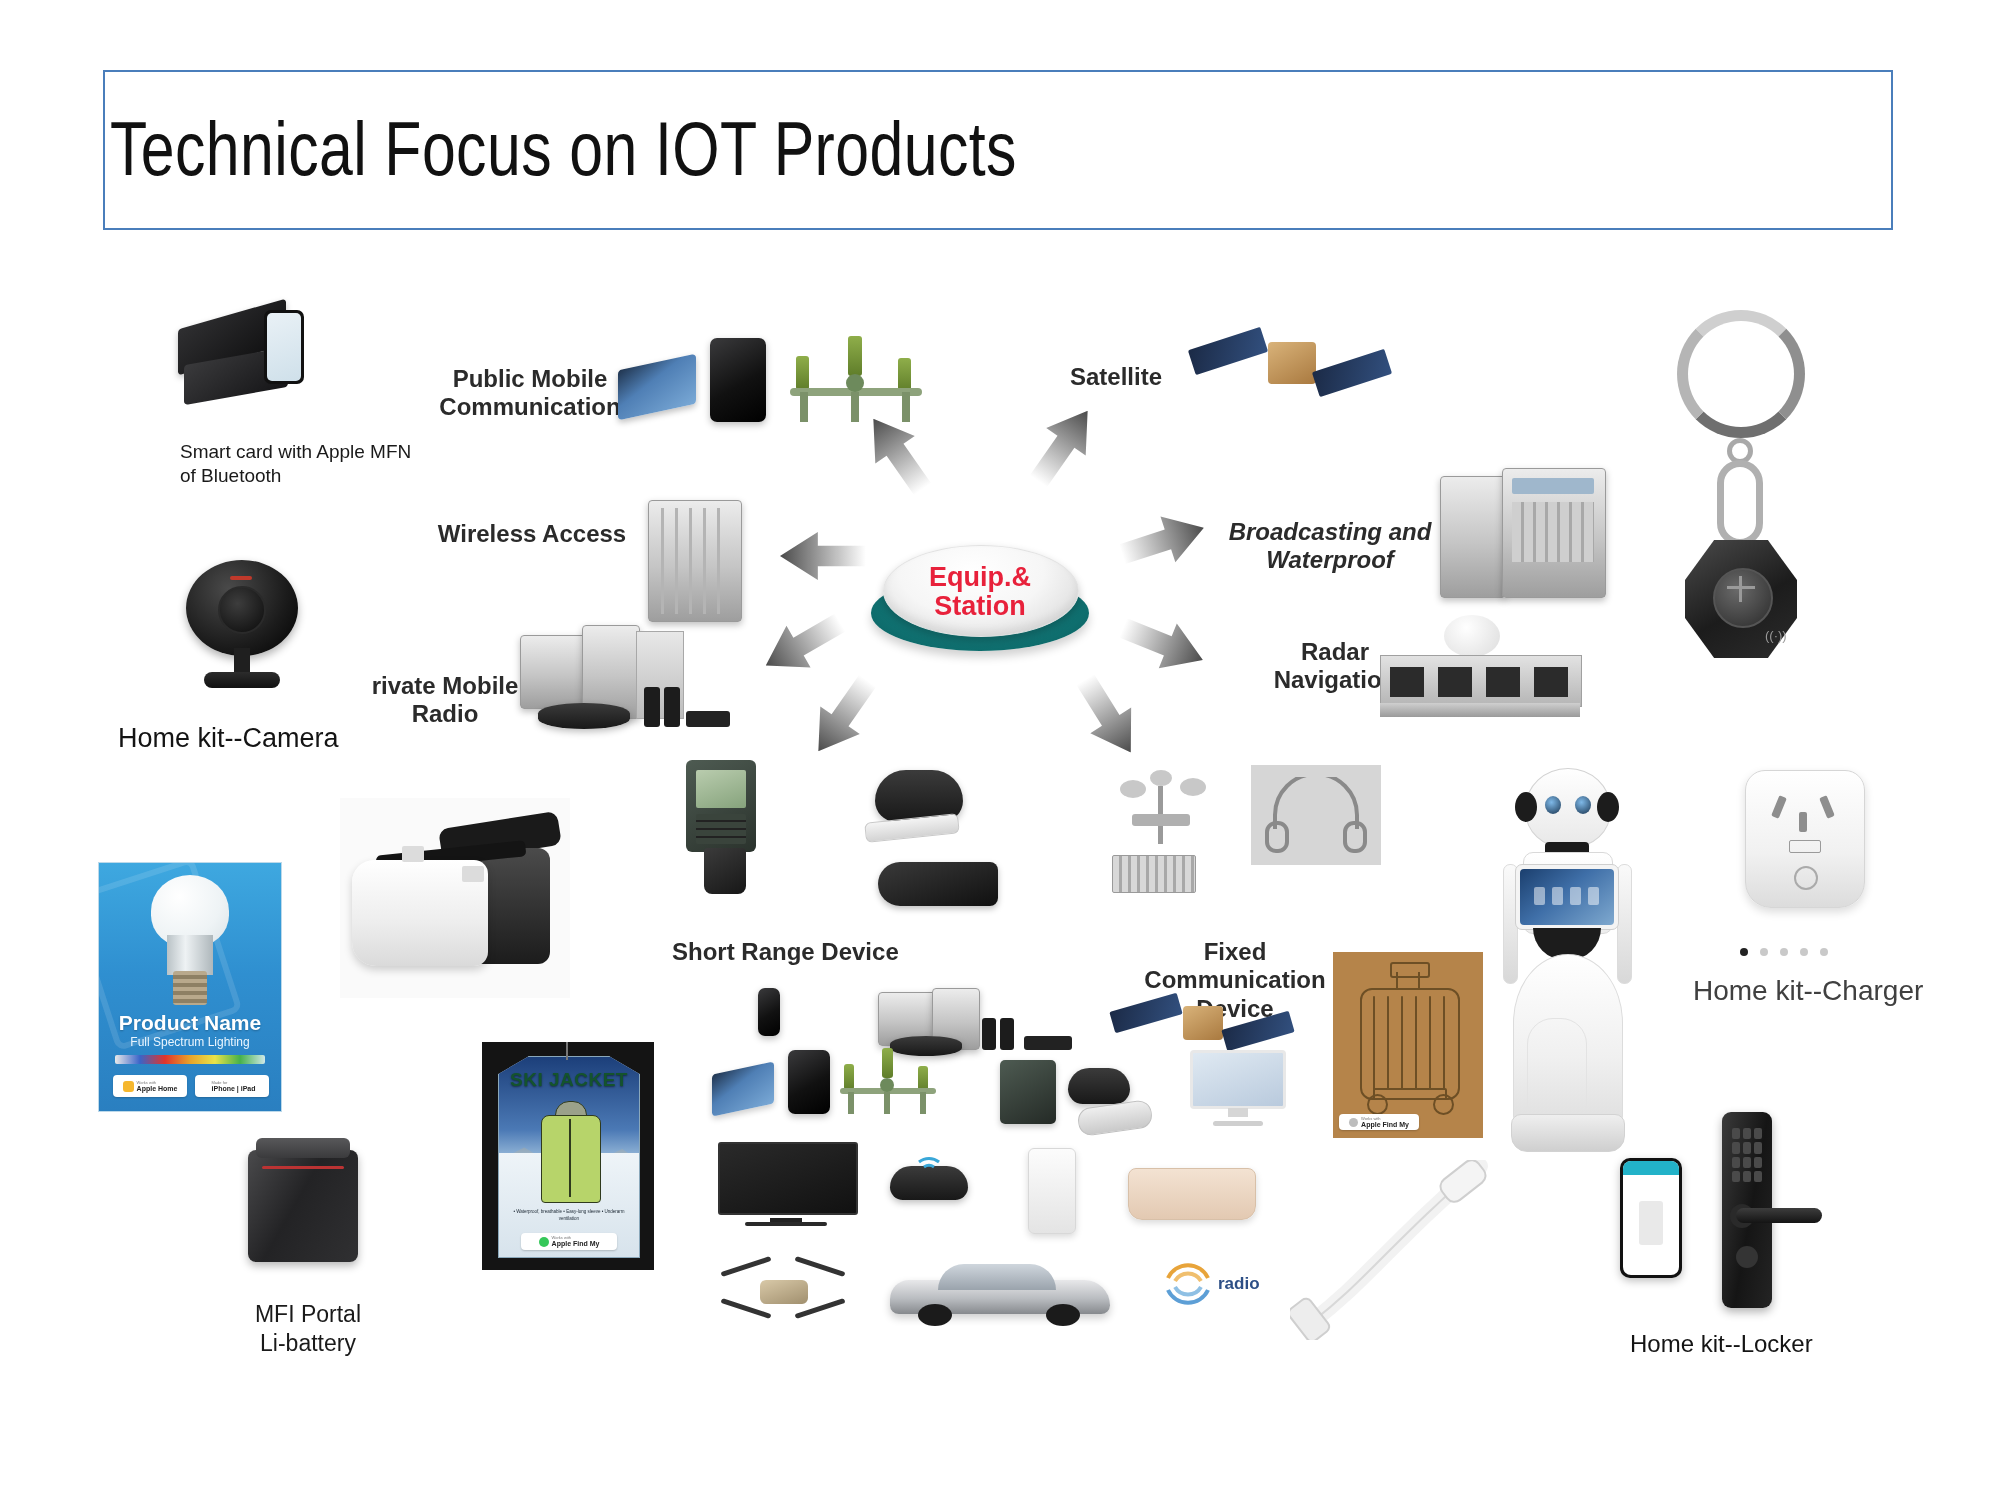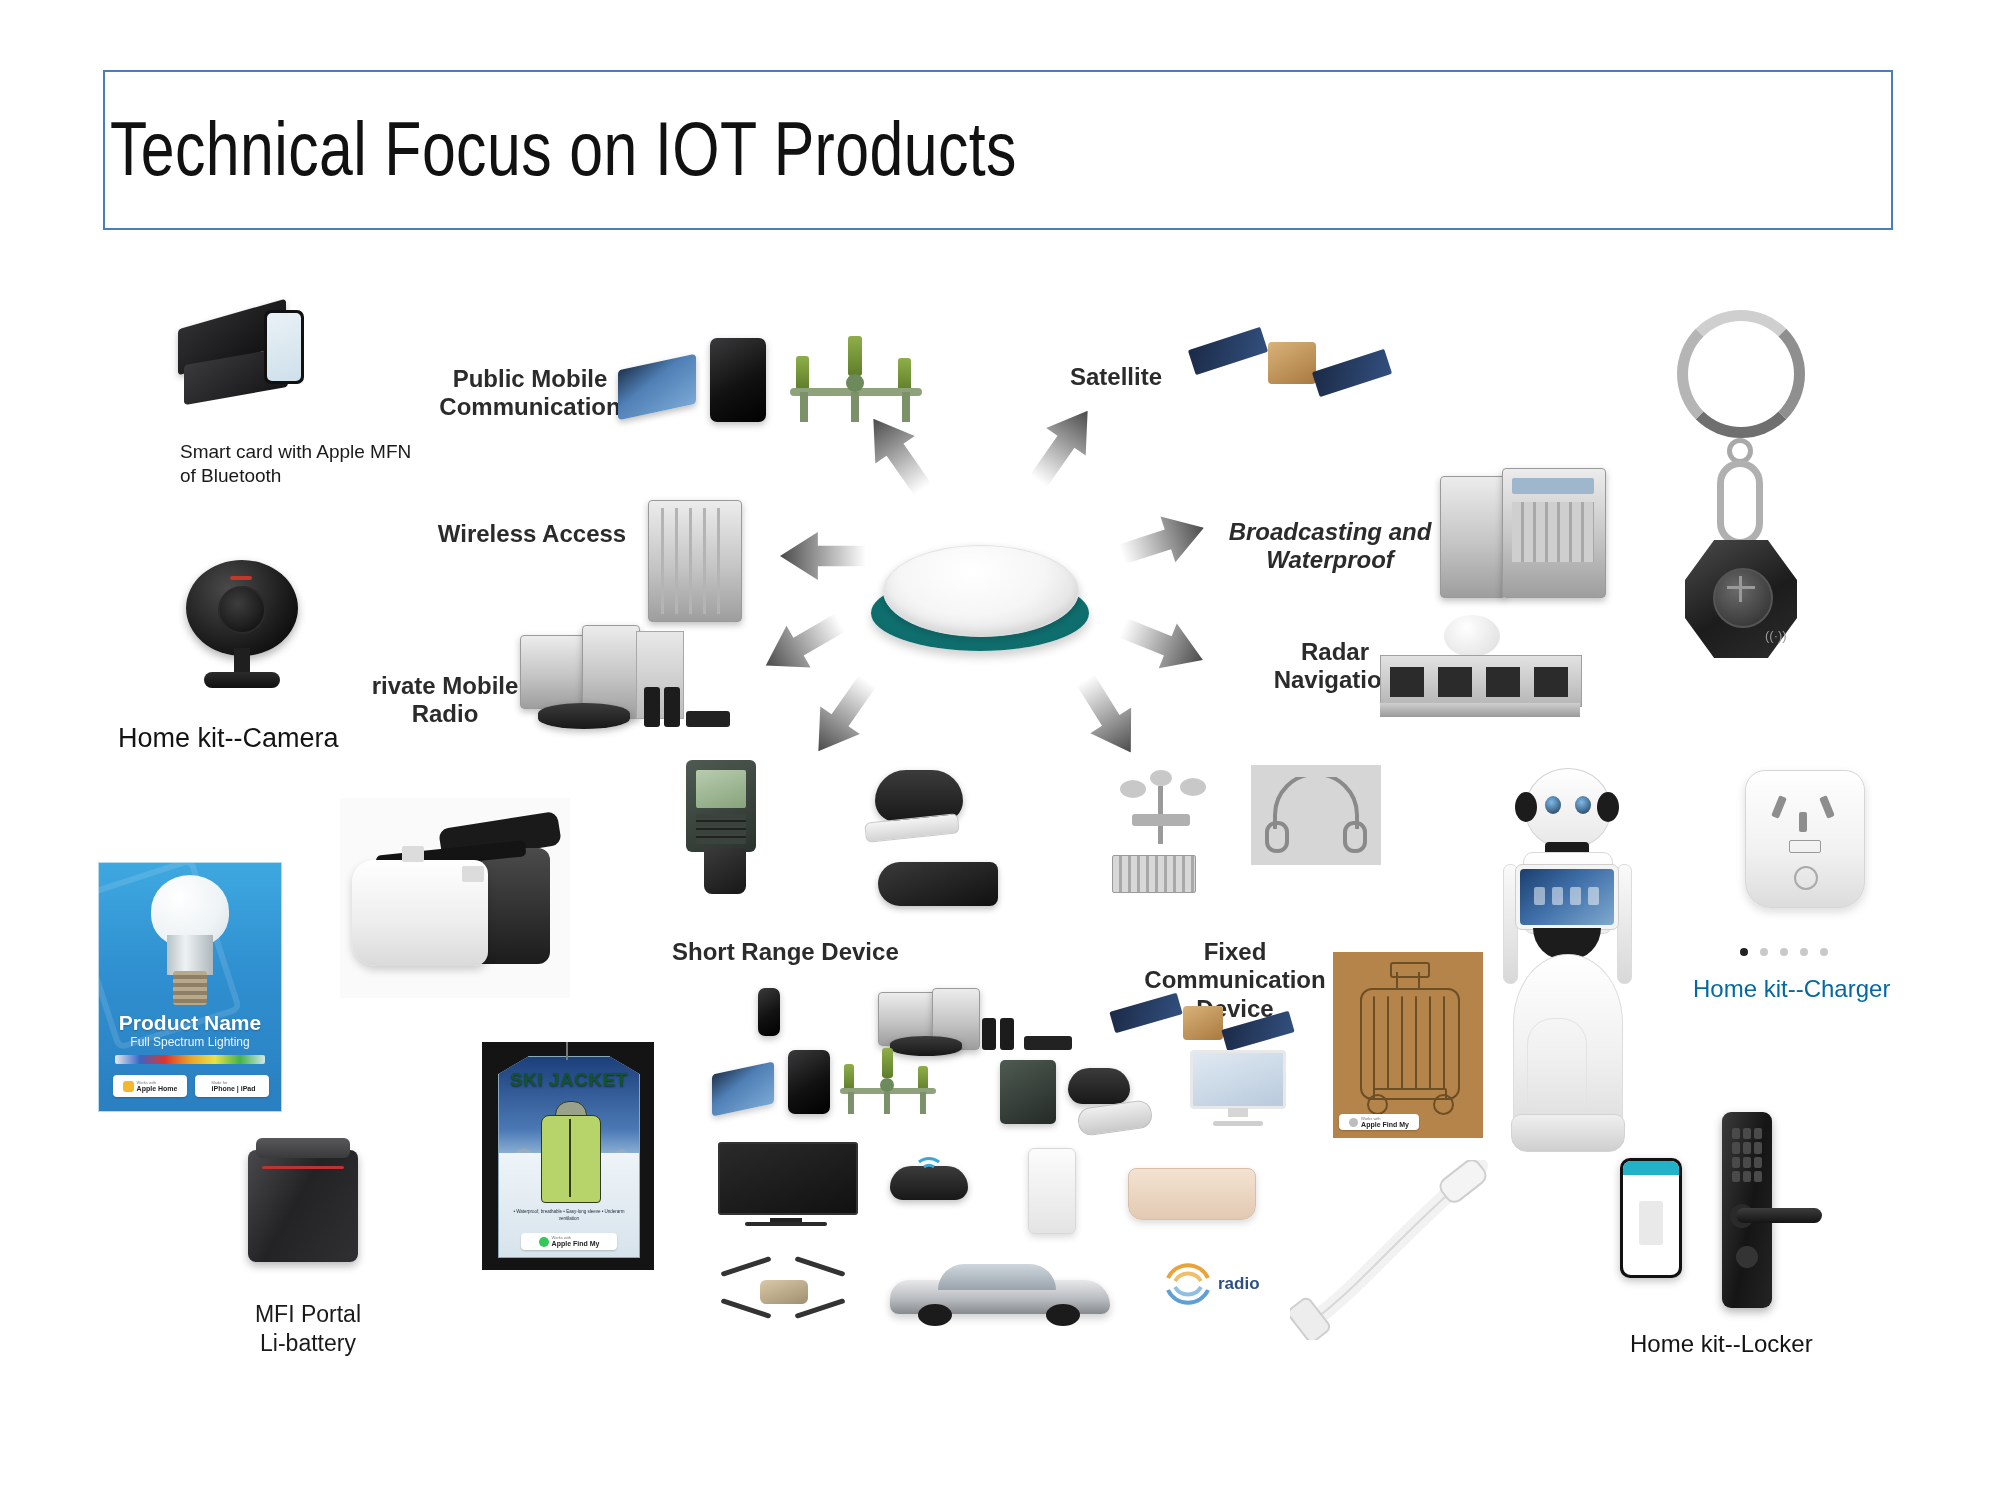--- a/index.html
+++ b/index.html
@@ -232,20 +232,24 @@
 </style>
 </head>
 <body>
 
 <div class="title-box"></div>
 <div class="title-text">Technical Focus on IOT Products</div>
 
 <div id="hub">
   <div class="hub-teal"></div>
   <div class="hub-disc"></div>
+  <div class="hub-txt">
+    <div>Equip.&amp;</div>
+    <div>Station</div>
+  </div>
 </div>
 
 <div class="arrow" style="left:855px;top:428px;transform:rotate(-125deg);">
   <svg viewBox="0 0 100 60">
       <defs>
         <linearGradient id="ag1" x1="1" y1="0" x2="0" y2="0">
           <stop offset="0" stop-color="#4a4a4a"></stop>
           <stop offset="1" stop-color="#4a4a4a" stop-opacity="0"></stop>
         </linearGradient>
       </defs>
@@ -588,21 +592,21 @@
   <div class="usb"></div>
   <div class="pwr"></div>
 </div>
 <div class="dots" style="left:1740px;top:948px;">
   <div class="dot on"></div>
   <div class="dot"></div>
   <div class="dot"></div>
   <div class="dot"></div>
   <div class="dot"></div>
 </div>
-<div class="lbl" style="left:1693px;top:975px;width:300px;font-size:24px;color:#0369a1;">Home kit--Charger</div>
+<div class="lbl" style="left:1693px;top:975px;width:300px;font-size:28px;color:#404040;">Home kit--Charger</div>
 
 <div id="robot">
   <div class="head"></div>
   <div class="ear" style="left:28px;"></div>
   <div class="ear" style="left:110px;"></div>
   <div class="eye" style="left:58px;"></div>
   <div class="eye" style="left:88px;"></div>
   <div class="neck"></div>
   <div class="torso"></div>
   <div class="arm" style="left:16px;"></div>

